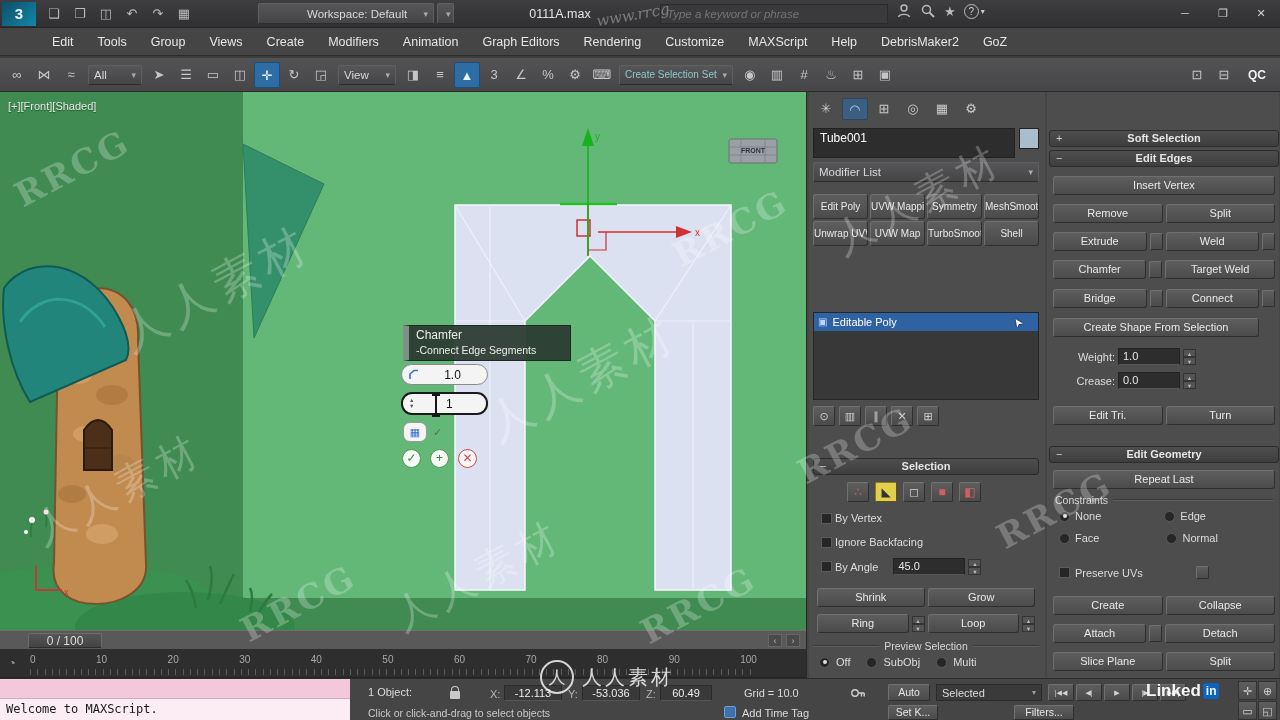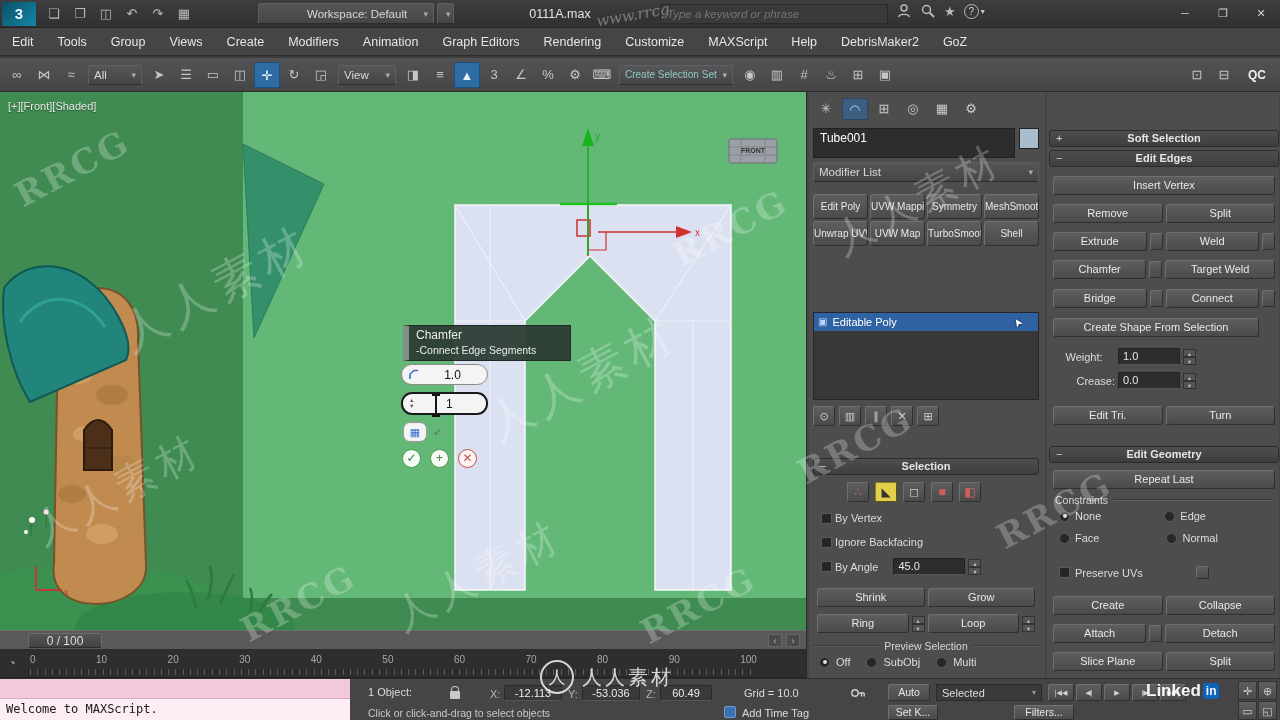--- a/index.html
+++ b/index.html
@@ -15,21 +15,21 @@
   .dd .arr { margin-left:auto; font-size:9px; color:#aaa; padding-left:5px; }
   .fname { position:absolute; left:470px; top:0; width:180px; height:28px; line-height:28px; text-align:center; color:#e3e3e3; font-size:12.5px; }
   .search { position:absolute; left:660px; top:4px; width:228px; height:20px; background:#3a3a3c; border:1px solid #2a2a2a; color:#bbb; font-style:italic; font-size:11.5px; padding:0 6px; outline:none; }
   .tb-right { position:absolute; left:896px; top:3px; display:flex; align-items:center; gap:8px; }
   .helpchip { display:flex; align-items:center; gap:2px; color:#ccc; font-size:11px; }
   .helpchip .q { width:15px; height:15px; border:1.5px solid #bbb; border-radius:50%; text-align:center; line-height:14px; font-size:10px; }
   .winbtns { position:absolute; right:0; top:0; display:flex; }
   .winbtn { width:38px; height:27px; color:#cfcfcf; text-align:center; line-height:27px; font-size:11px; }
 
   
-  .menubar { position:absolute; left:0; top:28px; width:1280px; height:28px; background:#454545; border-bottom:1px solid #2c2c2c; display:flex; align-items:center; z-index:9; }
+  .menubar { position:absolute; left:0; top:28px; width:1280px; height:28px; background:#454545; border-bottom:1px solid #2c2c2c; display:flex; align-items:center; padding-left:40px; z-index:9; }
   .menu-item { color:#e6e6e6; font-size:12.5px; padding:0 12px; line-height:30px; cursor:default; }
 
   
   .toolbar { position:absolute; left:0; top:58px; width:1280px; height:34px; background:linear-gradient(#535355,#464648); border-bottom:1px solid #2a2a2a; display:flex; align-items:center; padding:0 4px; gap:1px; z-index:9; }
   .ticon { width:26px; height:26px; color:#c6c6c6; font-size:13px; text-align:center; line-height:26px; border-radius:2px; flex:0 0 auto; }
   .ticon.active-blue { background:#2e6da4; border:1px solid #1d4f7c; color:#eaf3fb; }
   .tool-dd { height:20px; flex:0 0 auto; margin:0 3px; }
   .qc { color:#f0f0f0; font-weight:bold; font-size:12px; padding:0 10px; }
 
   
@@ -475,21 +475,21 @@
       <div class="pbtn" style="flex:1.18;">Target Weld</div>
     </div>
     <div class="row" style="left:246px; top:197px; width:222px;">
       <div class="pbtn" style="flex:1;">Bridge</div>
       <span class="sq"></span>
       <div class="pbtn" style="flex:1;">Connect</div>
       <span class="sq"></span>
     </div>
     <div class="pbtn" style="position:absolute; left:246px; top:226px; width:206px;">Create Shape From Selection</div>
     <div class="row" style="left:246px; top:256px; width:222px;">
-      <span class="plabel" style="width:62px; text-align:center;">Weight:</span>
+      <span class="plabel" style="width:62px; text-align:right;">Weight:</span>
       <span class="nfield" style="width:62px;">1.0</span>
       <span class="spin">
           <i>▲</i>
           <i>▼</i>
         </span>
     </div>
     <div class="row" style="left:246px; top:280px; width:222px;">
       <span class="plabel" style="width:62px; text-align:right;">Crease:</span>
       <span class="nfield" style="width:62px;">0.0</span>
       <span class="spin">

